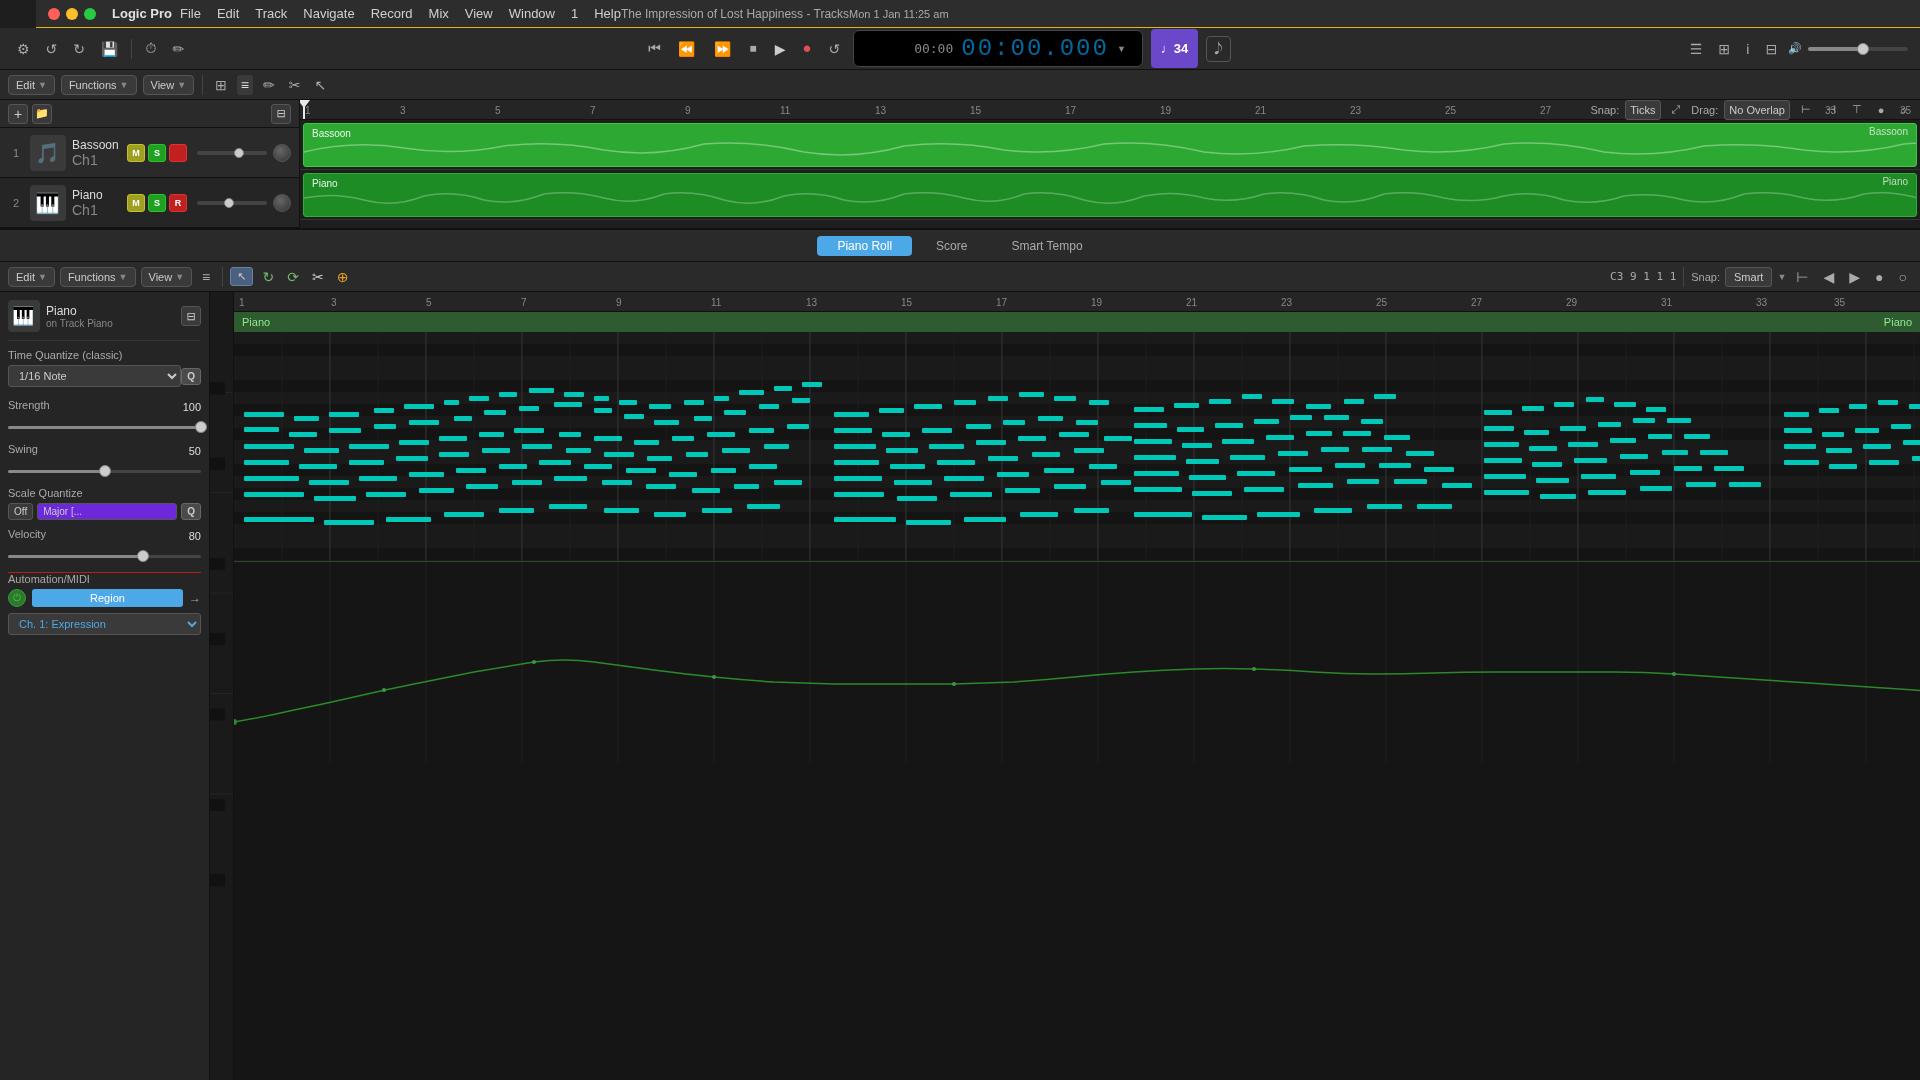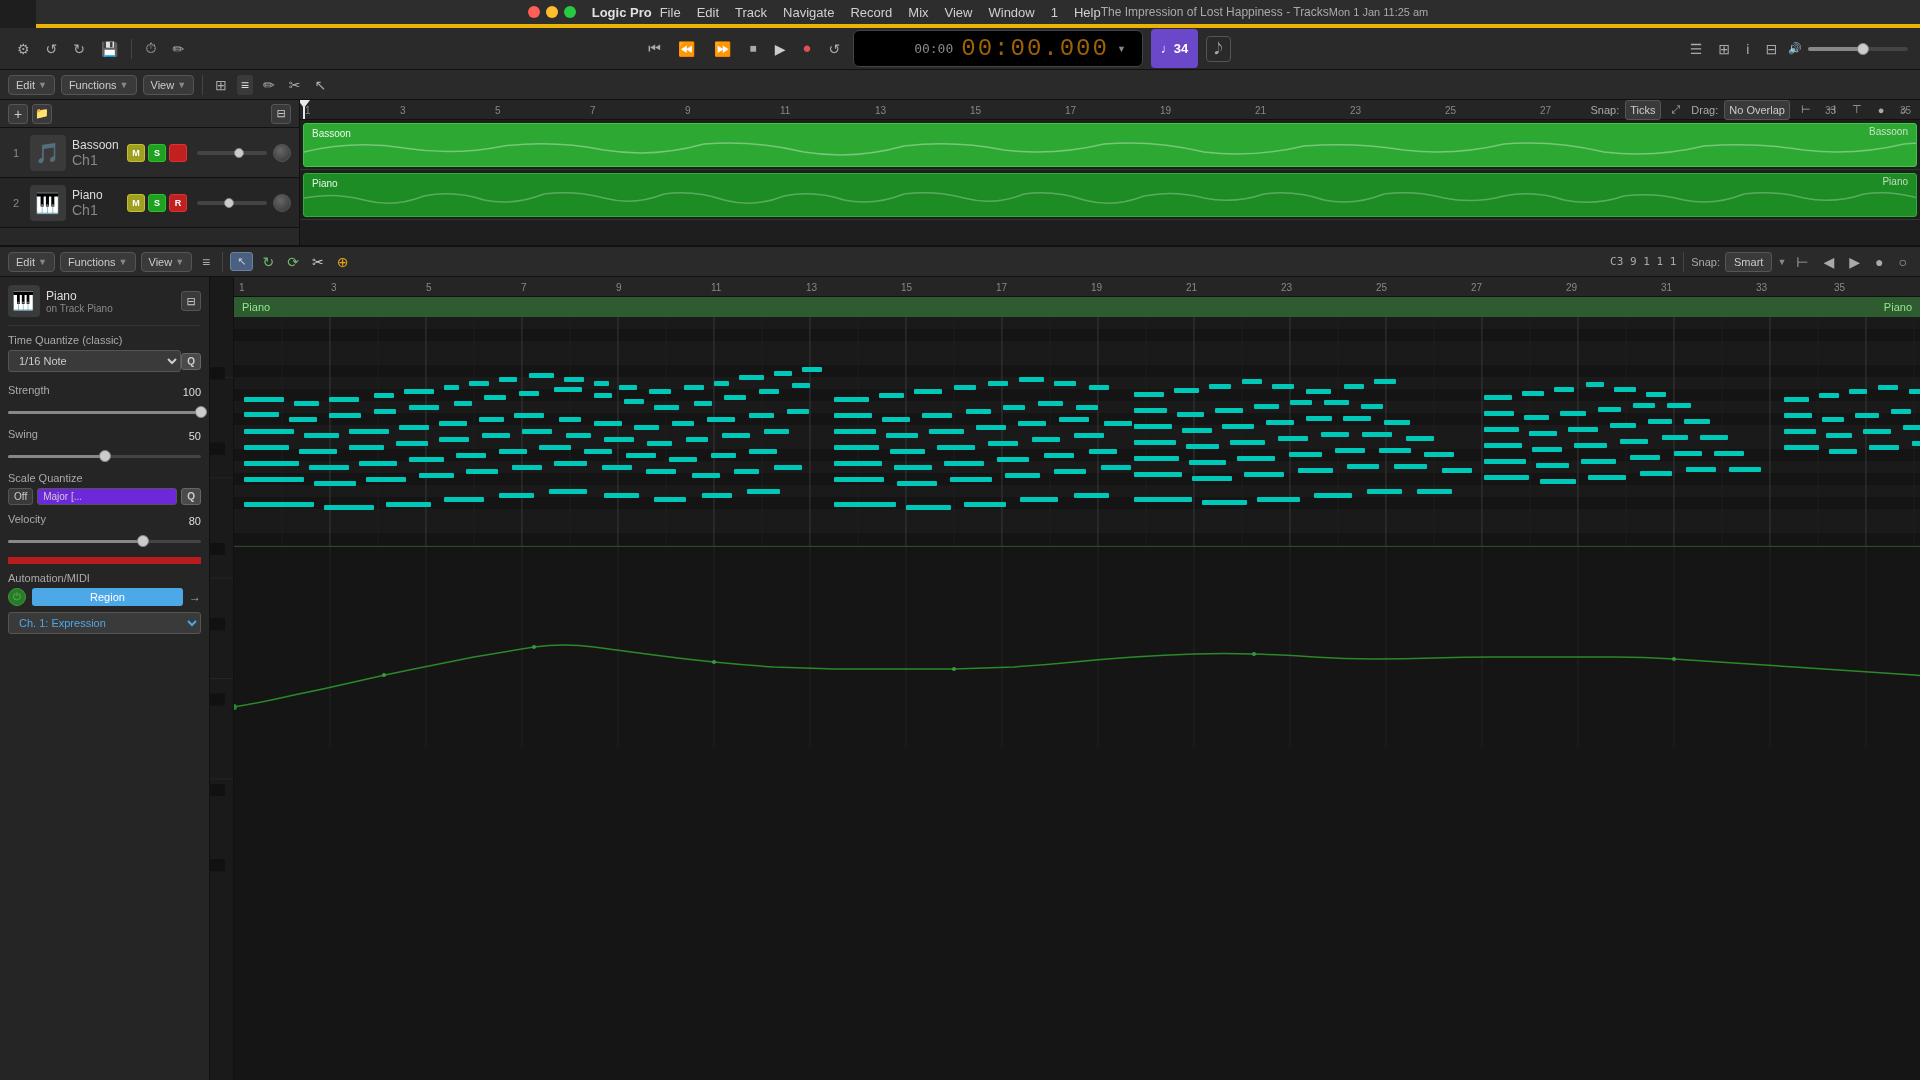--- a/index.html
+++ b/index.html
@@ -13,23 +13,23 @@
       color: #d0d0d0;
       user-select: none;
     }
 
     
     .title-bar {
       height: 28px;
       background: #2d2d2d;
       display: flex;
       align-items: center;
-      justify-content: center;
+      justify-content: flex-start;
       padding: 0 12px;
-      border-bottom: 4px solid #eab308;
+      border-bottom: 1px solid #eab308;
       margin-left: 36px;
     }
     .title-bar-left {
       display: flex;
       align-items: center;
       gap: 8px;
     }
     .traffic-lights {
       display: flex;
       gap: 6px;
@@ -107,21 +107,21 @@
       padding: 4px 16px;
       display: flex;
       align-items: center;
       gap: 8px;
       min-width: 200px;
       justify-content: center;
     }
     .transport-time {
       font-family: 'Courier New', monospace;
       font-size: 24px;
-      color: #a16207;
+      color: #0369a1;
       letter-spacing: 2px;
       text-align: center;
     }
 
     .tempo-btn {
       background: #6b47c9;
       border: none;
       border-radius: 4px;
       color: white;
       font-size: 13px;
@@ -519,22 +519,21 @@
       flex: 1;
       background: #6d28d9;
       border: 1px solid #555;
       border-radius: 3px;
       color: #ccc;
       font-size: 10px;
       padding: 2px 5px;
     }
 
     .automation-section {
-      border-top: 7px solid #b91c1c;
-      padding-top: 8px;
+      border-top: 1px solid #b91c1c;
     }
     .auto-row {
       display: flex;
       align-items: center;
       gap: 6px;
       margin-bottom: 6px;
     }
     .auto-power {
       width: 18px;
       height: 18px;
@@ -863,20 +862,25 @@
           </div>
         </div>
 
         <div style="flex:1;background:#1e1e1e;"></div>
       </div>
     </div>
   </div>
 
   <div class="piano-roll-section">
 
+    <div class="piano-roll-tabs">
+      <div class="pr-tab" style="background:#4da8e8;color:#fff;font-weight:500;">Piano Roll</div>
+      <div class="pr-tab">Score</div>
+      <div class="pr-tab">Smart Tempo</div>
+    </div>
 
     <div class="piano-roll-toolbar">
       <div style="display:flex;align-items:center;gap:5px;">
         <button class="tb-btn">
           <span>Edit</span>
           <span class="chevron">▼</span>
         </button>
         <button class="tb-btn">
           <span>Functions</span>
           <span class="chevron">▼</span>

